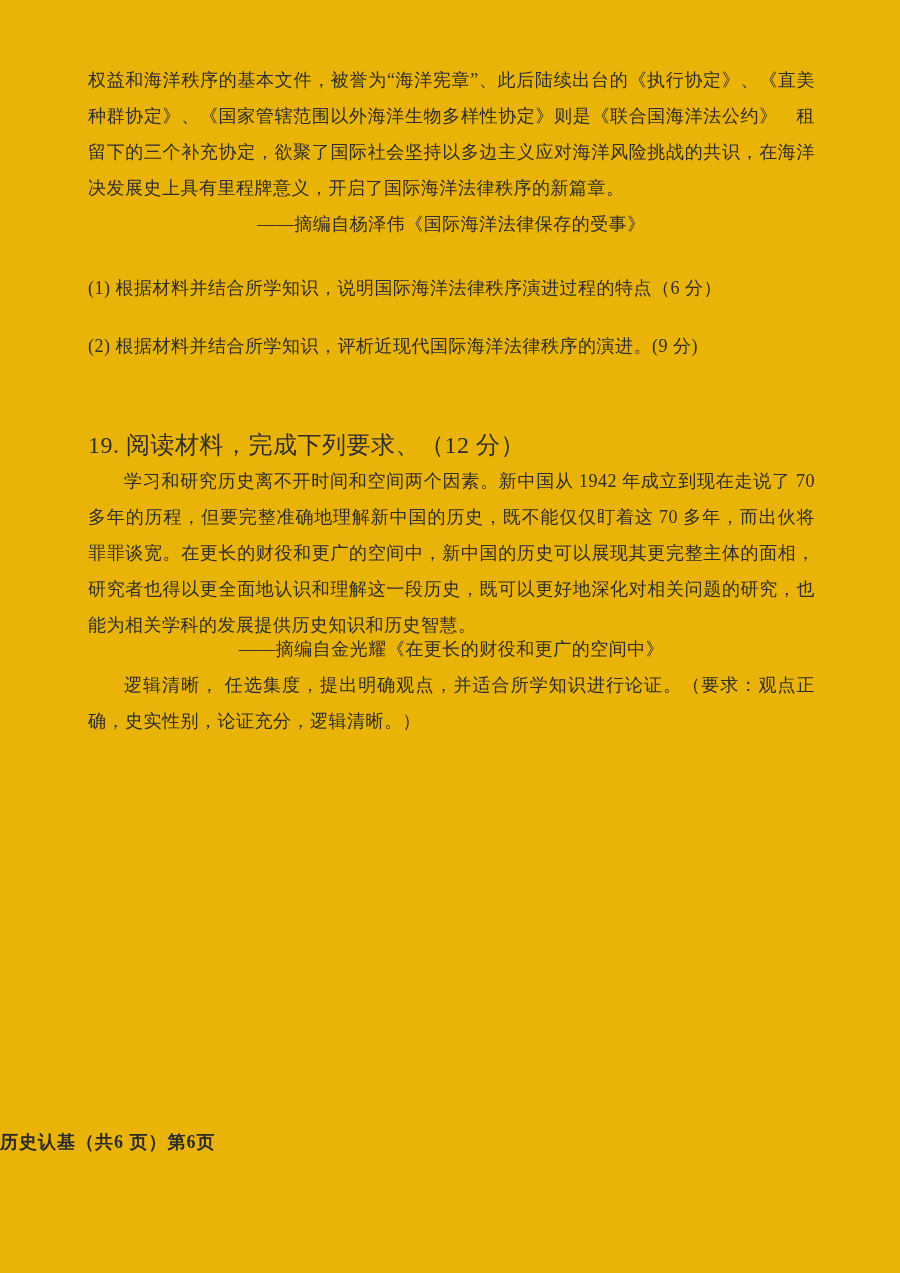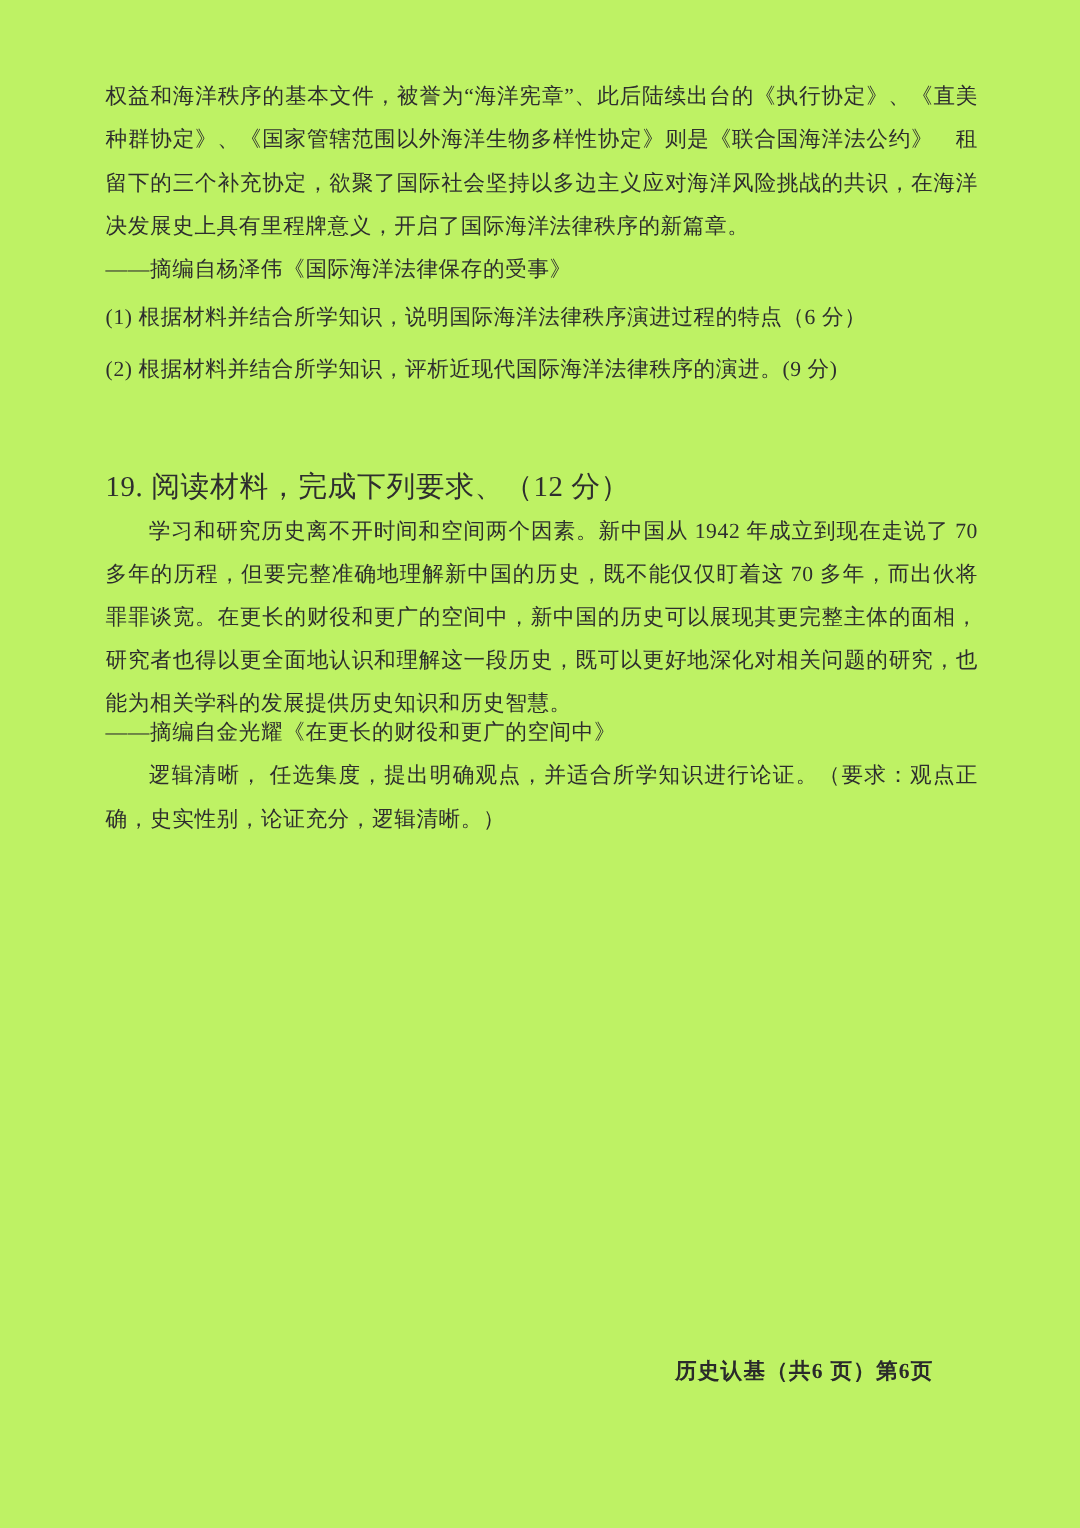--- a/index.html
+++ b/index.html
@@ -4,21 +4,21 @@
 <style>
   html, body {
     margin: 0;
     padding: 0;
     background: #ffffff;
   }
   .page {
     position: relative;
     width: 900px;
     height: 1273px;
-    background: #bef264;
+    background: #eab308;
     font-family: "Liberation Serif", "DejaVu Serif", serif;
     color: #2e2e2e;
     overflow: hidden;
   }
   .content {
     position: absolute;
     top: 62px;
     left: 88px;
     width: 727px;
   }
@@ -29,46 +29,46 @@
     text-align: justify;
     letter-spacing: 0.5px;
   }
   .indent {
     text-indent: 2em;
   }
   .attribution {
     margin: 0;
     font-size: 18px;
     line-height: 36px;
-    text-align: left;
+    text-align: center;
     letter-spacing: 0.5px;
   }
   .attribution-2 {
     margin-top: -12px;
   }
   .question-part {
     margin: 0;
     font-size: 18px;
     line-height: 36px;
     letter-spacing: 0.5px;
   }
-  .q1 { margin-top: 4px; }
-  .q2 { margin-top: 7px; }
+  .q1 { margin-top: 28px; }
+  .q2 { margin-top: 22px; }
   .q19-heading {
     margin: 63px 0 0 0;
     font-size: 24px;
     line-height: 36px;
     letter-spacing: 0.5px;
   }
   .page-footer {
     position: absolute;
     top: 1124px;
     left: 0;
     width: 778px;
-    text-align: right;
+    text-align: left;
     font-size: 18px;
     line-height: 36px;
     font-weight: bold;
     letter-spacing: 1px;
     color: #2a2a2a;
   }
 </style>
 </head>
 <body>
 

